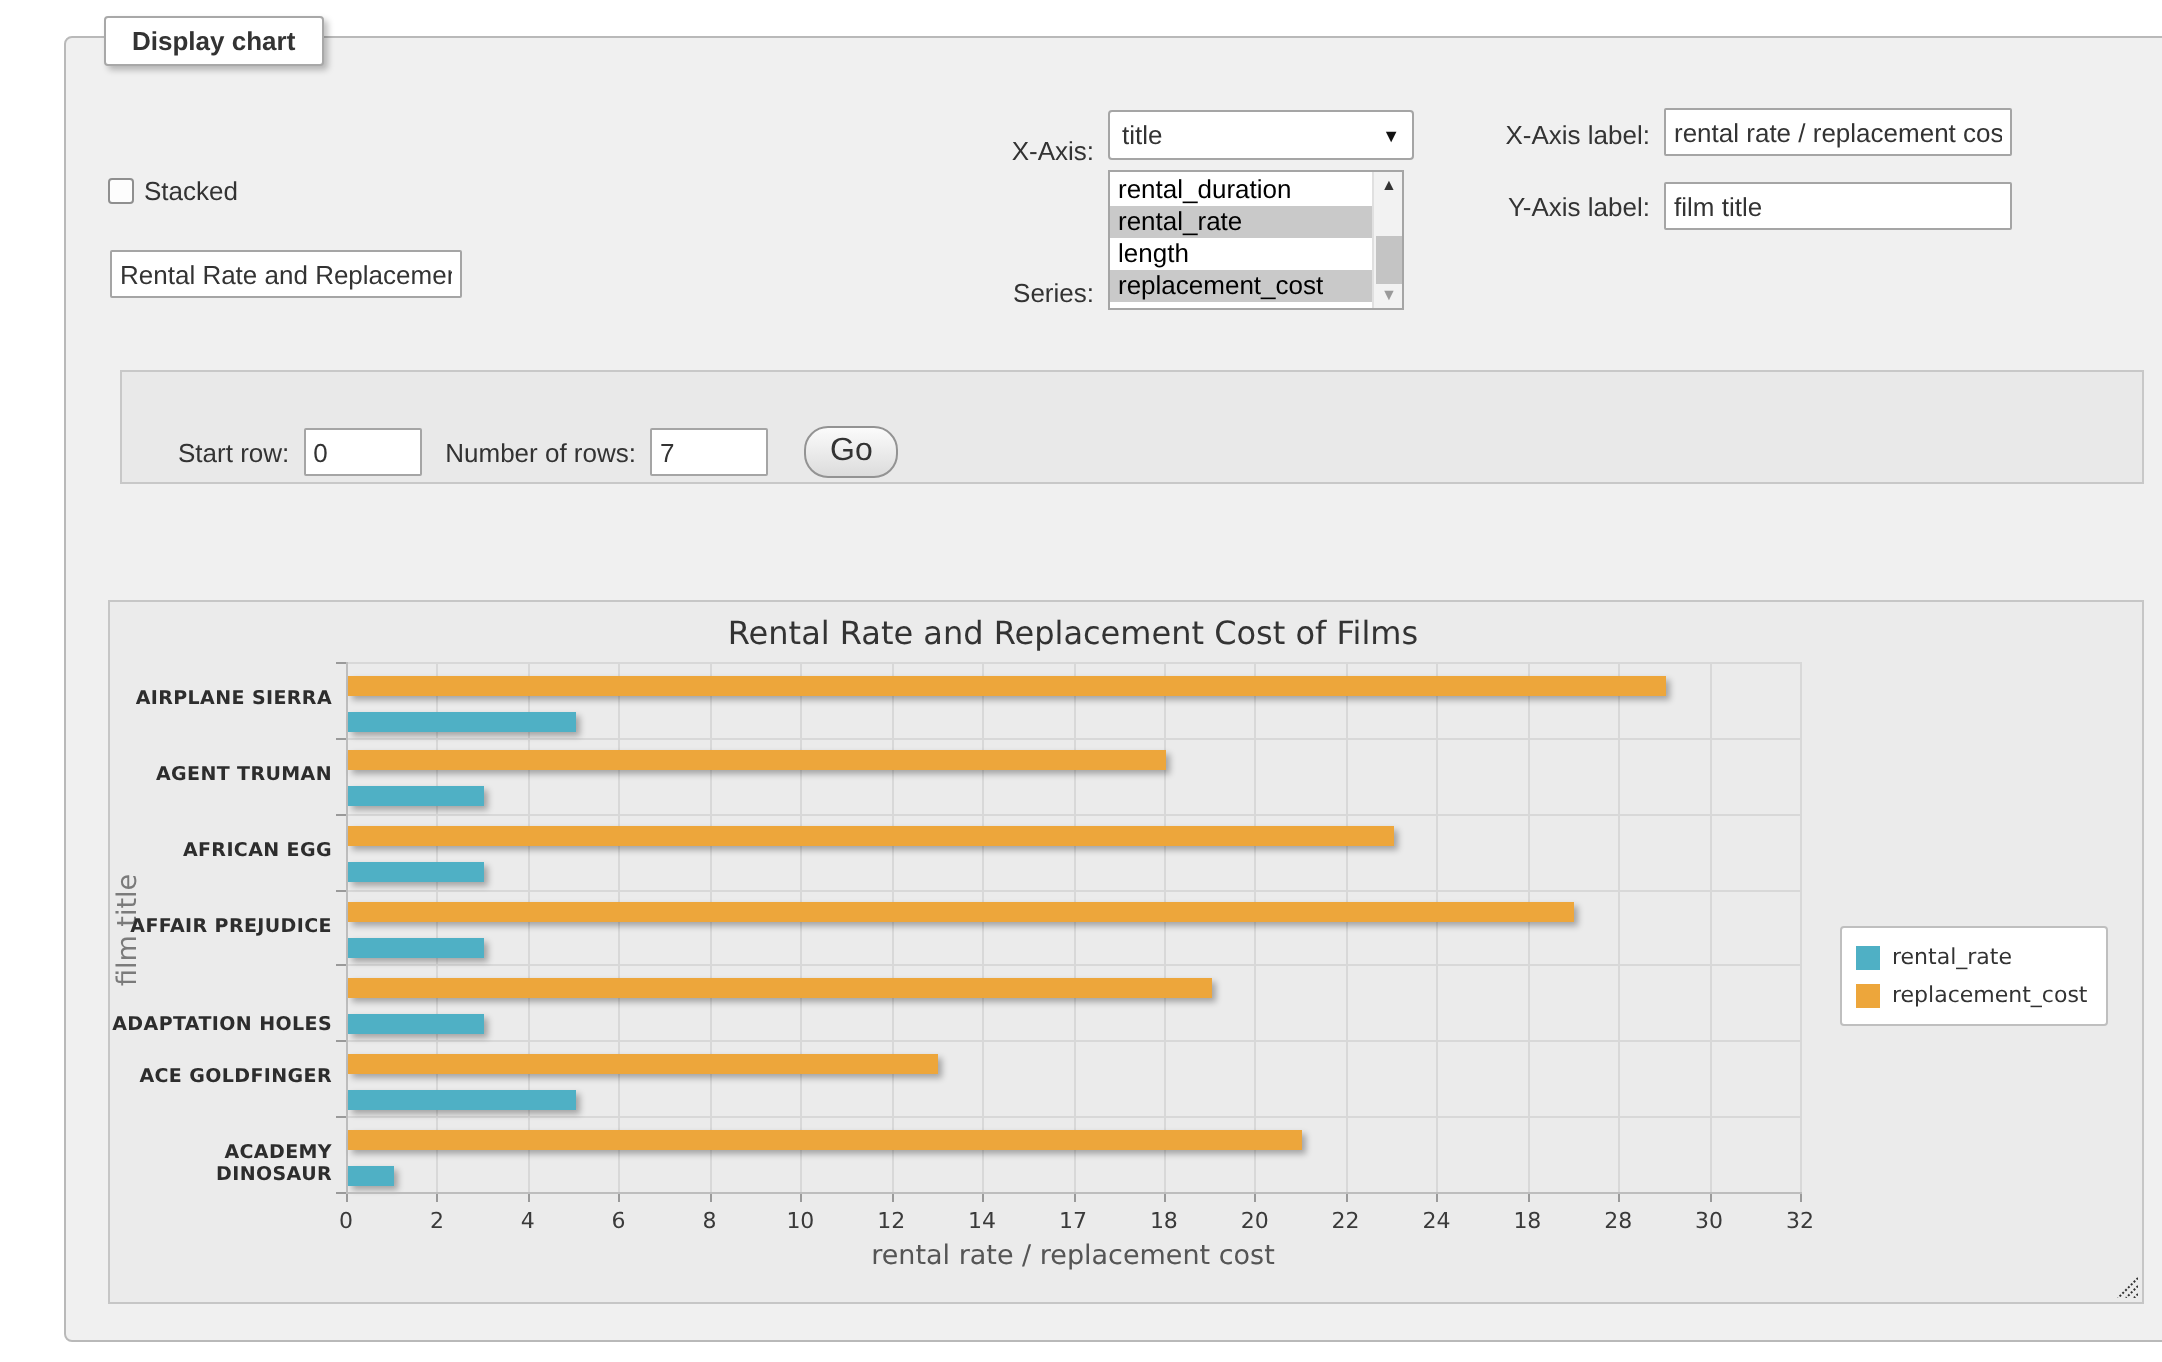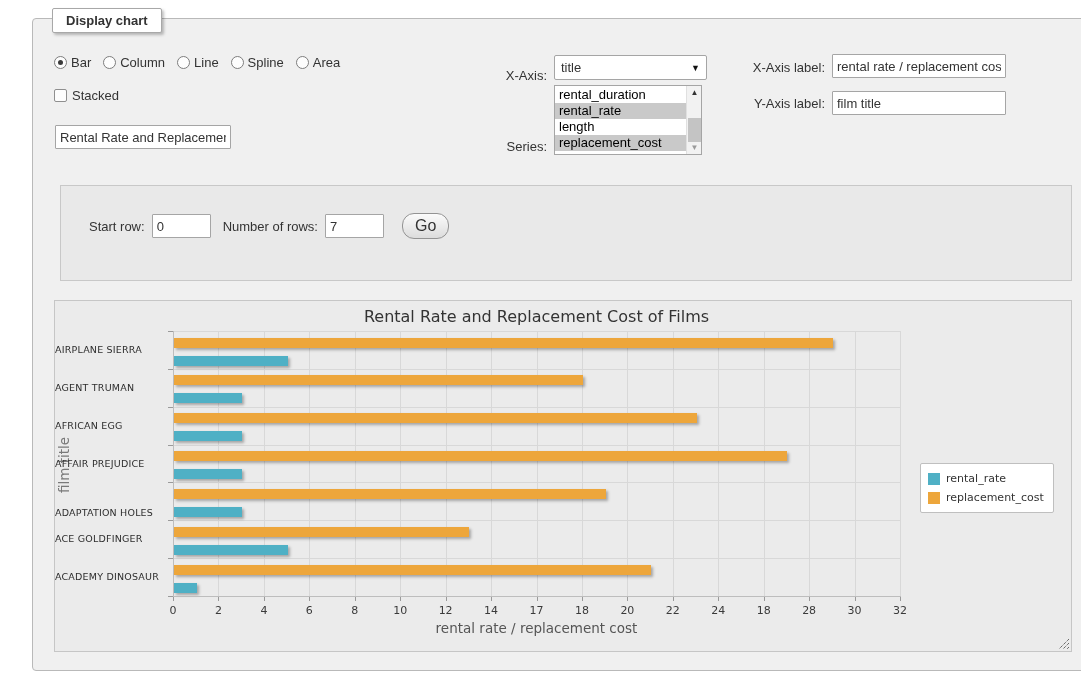--- a/index.html
+++ b/index.html
@@ -44,40 +44,40 @@
   .opt { height:16px; line-height:16px; padding-left:4px; white-space:nowrap; color:#000; }
   .opt.sel { background:#c9c9c9; }
   .sb { position:absolute; right:0; top:0; bottom:0; width:15px; background:#f2f2f2; border-left:1px solid #e0e0e0; }
   .sb .up, .sb .dn { position:absolute; left:0; width:15px; height:13px; font-size:8px;
     text-align:center; line-height:13px; }
   .sb .up { top:0; color:#333; }
   .sb .dn { bottom:0; color:#9a9a9a; }
   .sb .thumb { position:absolute; left:1px; width:13px; top:32px; height:24px; background:#c4c4c4; }
 
   
-  .rows-panel { position:absolute; left:36px; top:185px; width:1012px; height:96px;
+  .rows-panel { position:absolute; left:36px; top:185px; width:1012px; height:57px;
     background:#e9e9e9; border:1px solid #c8c8c8; }
   .rows-inner { position:absolute; left:28px; top:27px; display:flex; align-items:center; }
   .go-btn { margin-left:18px; padding:3px 12px; font-size:16px; color:#333;
     background:linear-gradient(#fbfbfb,#dcdcdc); border:1px solid #939393; border-radius:12px; }
 
   
   .chart-panel { position:absolute; left:30px; top:300px; width:1018px; height:352px;
     background:#ebebeb; border:1px solid #c6c6c6;
     font-family:"DejaVu Sans", sans-serif; }
   .chart-title { position:absolute; left:118px; width:727px; top:6px; text-align:center;
     font-size:16px; color:#333; }
   .plot { position:absolute; left:118px; top:30px; width:727px; height:265px; }
   .vgrid { position:absolute; top:0; bottom:0; width:1px; background:#d8d8d8; }
   .vgrid.axis { background:#bdbdbd; }
   .hgrid { position:absolute; left:0; right:0; height:1px; background:#d8d8d8; }
   .plot-bottom { position:absolute; left:118px; width:728px; top:295px; height:1px; background:#bdbdbd; }
   .bar { position:absolute; height:10px; box-shadow:2px 2px 3px rgba(0,0,0,0.30); }
-  .cat-label { position:absolute; right:905px; left:0; font-size:9.5px;
-    font-weight:400; color:#2d2d2d; letter-spacing:0.2px; }
+  .cat-label { position:absolute; right:905px; left:0; text-align:right; font-size:9.5px;
+    font-weight:700; color:#2d2d2d; letter-spacing:0.2px; }
   .xtick { position:absolute; top:295px; width:1px; height:5px; background:#9a9a9a; }
   .ytick { position:absolute; left:113px; width:5px; height:1px; background:#9a9a9a; }
   .xtick-label { position:absolute; top:303px; width:40px; margin-left:-20px; text-align:center;
     font-size:11px; color:#3a3a3a; }
   .xaxis-title { position:absolute; left:118px; width:727px; top:319px; text-align:center;
     font-size:13.5px; color:#555; }
   .yaxis-title { position:absolute; left:-46px; top:156px; width:110px; text-align:center;
     transform:rotate(-90deg); font-size:13.5px; color:#7a7a7a; }
   .chart-legend { position:absolute; left:865px; top:162px; background:#fff;
     border:1px solid #bfbfbf; border-radius:2px; padding:5px 9px 5px 7px; }
@@ -86,42 +86,20 @@
   .legend-text { font-size:11px; color:#333; white-space:nowrap; }
   .resize-handle { position:absolute; right:2px; bottom:2px; width:11px; height:11px; }
 </style>
 </head>
 <body>
 
 <div id="stage">
   <div class="fieldset"></div>
   <div class="legend-box">Display chart</div>
 
-  <div class="type-row" id="typeRow">
-      <span class="radio-item">
-        <span class="radio-circle sel"></span>
-        <span>Bar</span>
-      </span>
-      <span class="radio-item">
-        <span class="radio-circle"></span>
-        <span>Column</span>
-      </span>
-      <span class="radio-item">
-        <span class="radio-circle"></span>
-        <span>Line</span>
-      </span>
-      <span class="radio-item">
-        <span class="radio-circle"></span>
-        <span>Spline</span>
-      </span>
-      <span class="radio-item">
-        <span class="radio-circle"></span>
-        <span>Area</span>
-      </span>
-    </div>
 
   <div class="stacked-row">
     <span class="checkbox"></span>
     <span>Stacked</span>
   </div>
 
   <input class="txt title-input" value="Rental Rate and Replacement Cost of Films" style="">
 
   <div class="lbl right" style="left:423px; top:68px; width:100px;">X-Axis:</div>
   <div class="select">

